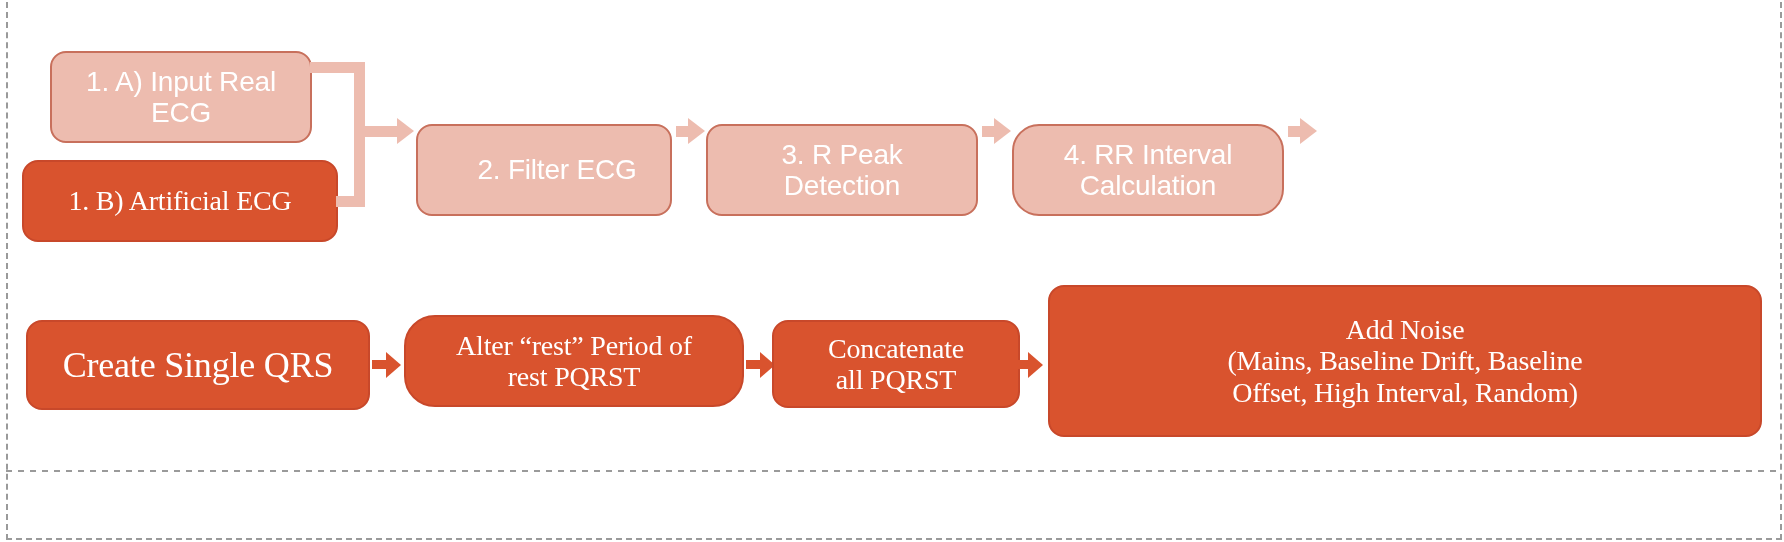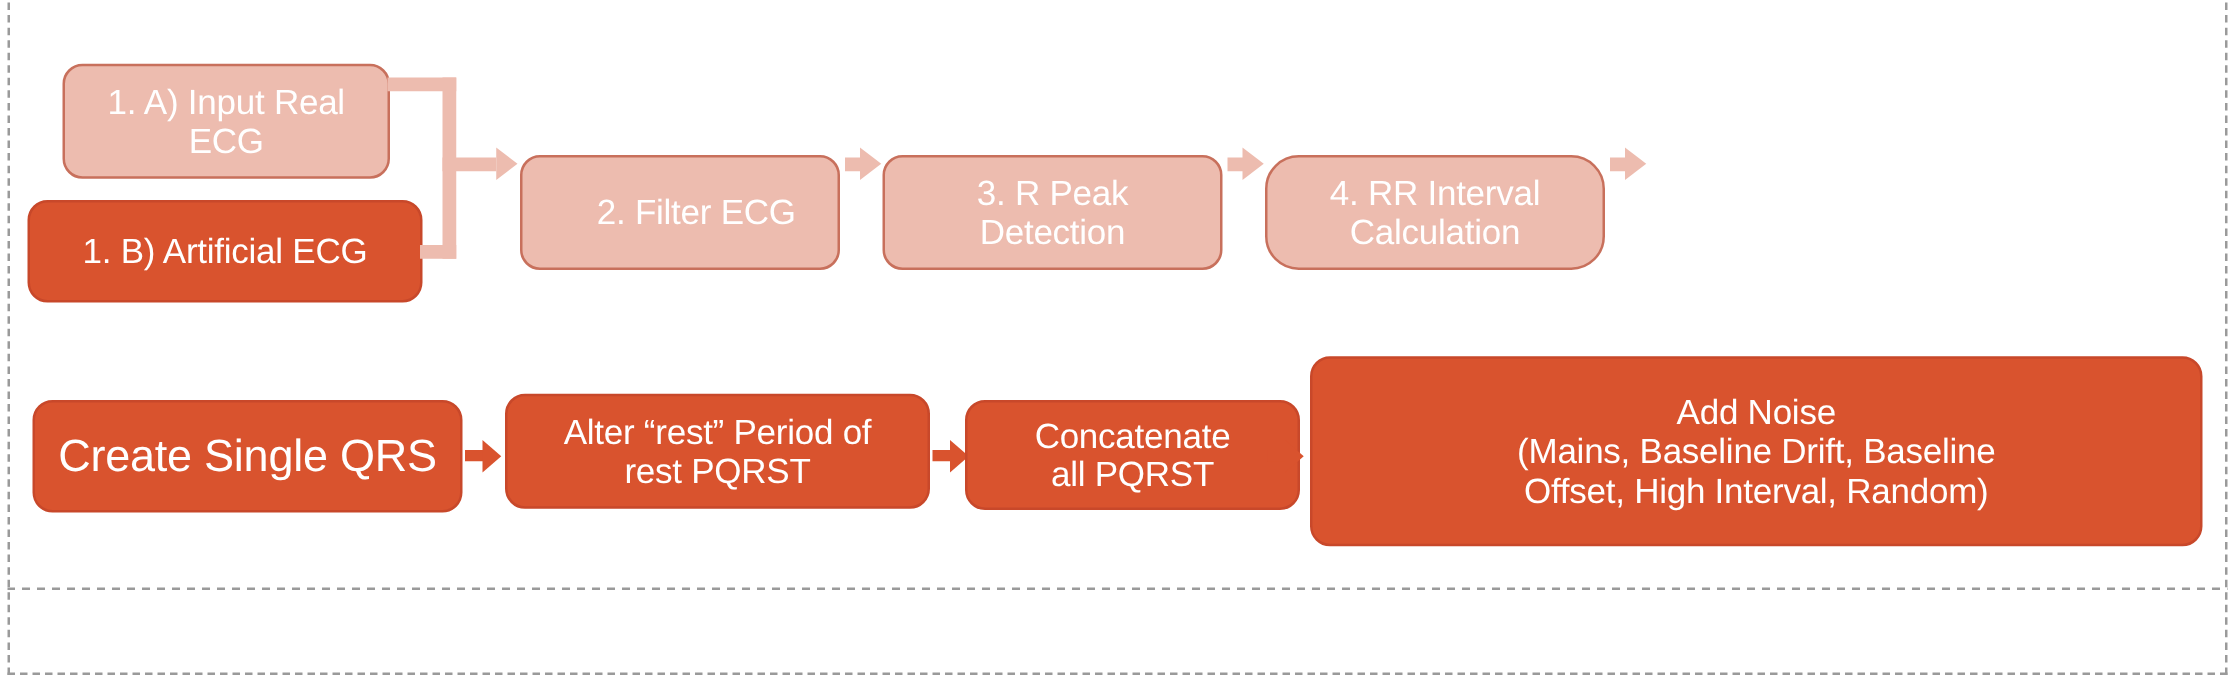--- a/index.html
+++ b/index.html
@@ -52,20 +52,21 @@
     letter-spacing: -0.2px;
   }
   .node.light {
     background: #edbcaf;
     border: 2px solid #c8705c;
     margin-top: 39px;
   }
   .node.dark {
     background: #d9532e;
     border: 2px solid #c8482a;
+    font-family: Liberation Serif, serif;
   }
   .node .label {
     display: block;
     width: 100%;
   }
 
   
   .conn {
     position: absolute;
   }
@@ -145,31 +146,31 @@
 
   <div class="node dark" style="left:26px; top:320px; width:344px; height:90px; font-size:36px;justify-content:center;">
     <span class="label">
       <span>Create Single QRS</span>
     </span>
   </div>
 
   <div class="conn hline-dark" style="left:372px; top:360px; width:16px; height:9px;"></div>
   <div class="arrowhead dark" style="left:386px; top:352px;"></div>
 
-  <div class="node dark" style="left:404px; top:315px; width:340px; height:92px; font-size:28px;">
+  <div class="node dark" style="left:404px; top:315px; width:340px; height:92px; font-size:28px;border-radius:31px;">
     <span class="label">
       <span>Alter “rest” Period of</span><br>
       <span>rest PQRST</span>
     </span>
   </div>
 
   <div class="conn hline-dark" style="left:746px; top:360px; width:16px; height:9px;"></div>
   <div class="arrowhead dark" style="left:760px; top:352px;"></div>
 
-  <div class="node dark" style="left:772px; top:320px; width:268px; height:88px; font-size:28px;">
+  <div class="node dark" style="left:772px; top:320px; width:248px; height:88px; font-size:28px;">
     <span class="label">
       <span>Concatenate</span><br>
       <span>all PQRST</span>
     </span>
   </div>
 
   <div class="conn hline-dark" style="left:1014px; top:360px; width:16px; height:9px;"></div>
   <div class="arrowhead dark" style="left:1028px; top:352px;"></div>
 
   <div class="node dark" style="left:1048px; top:285px; width:714px; height:152px; font-size:28px;">

